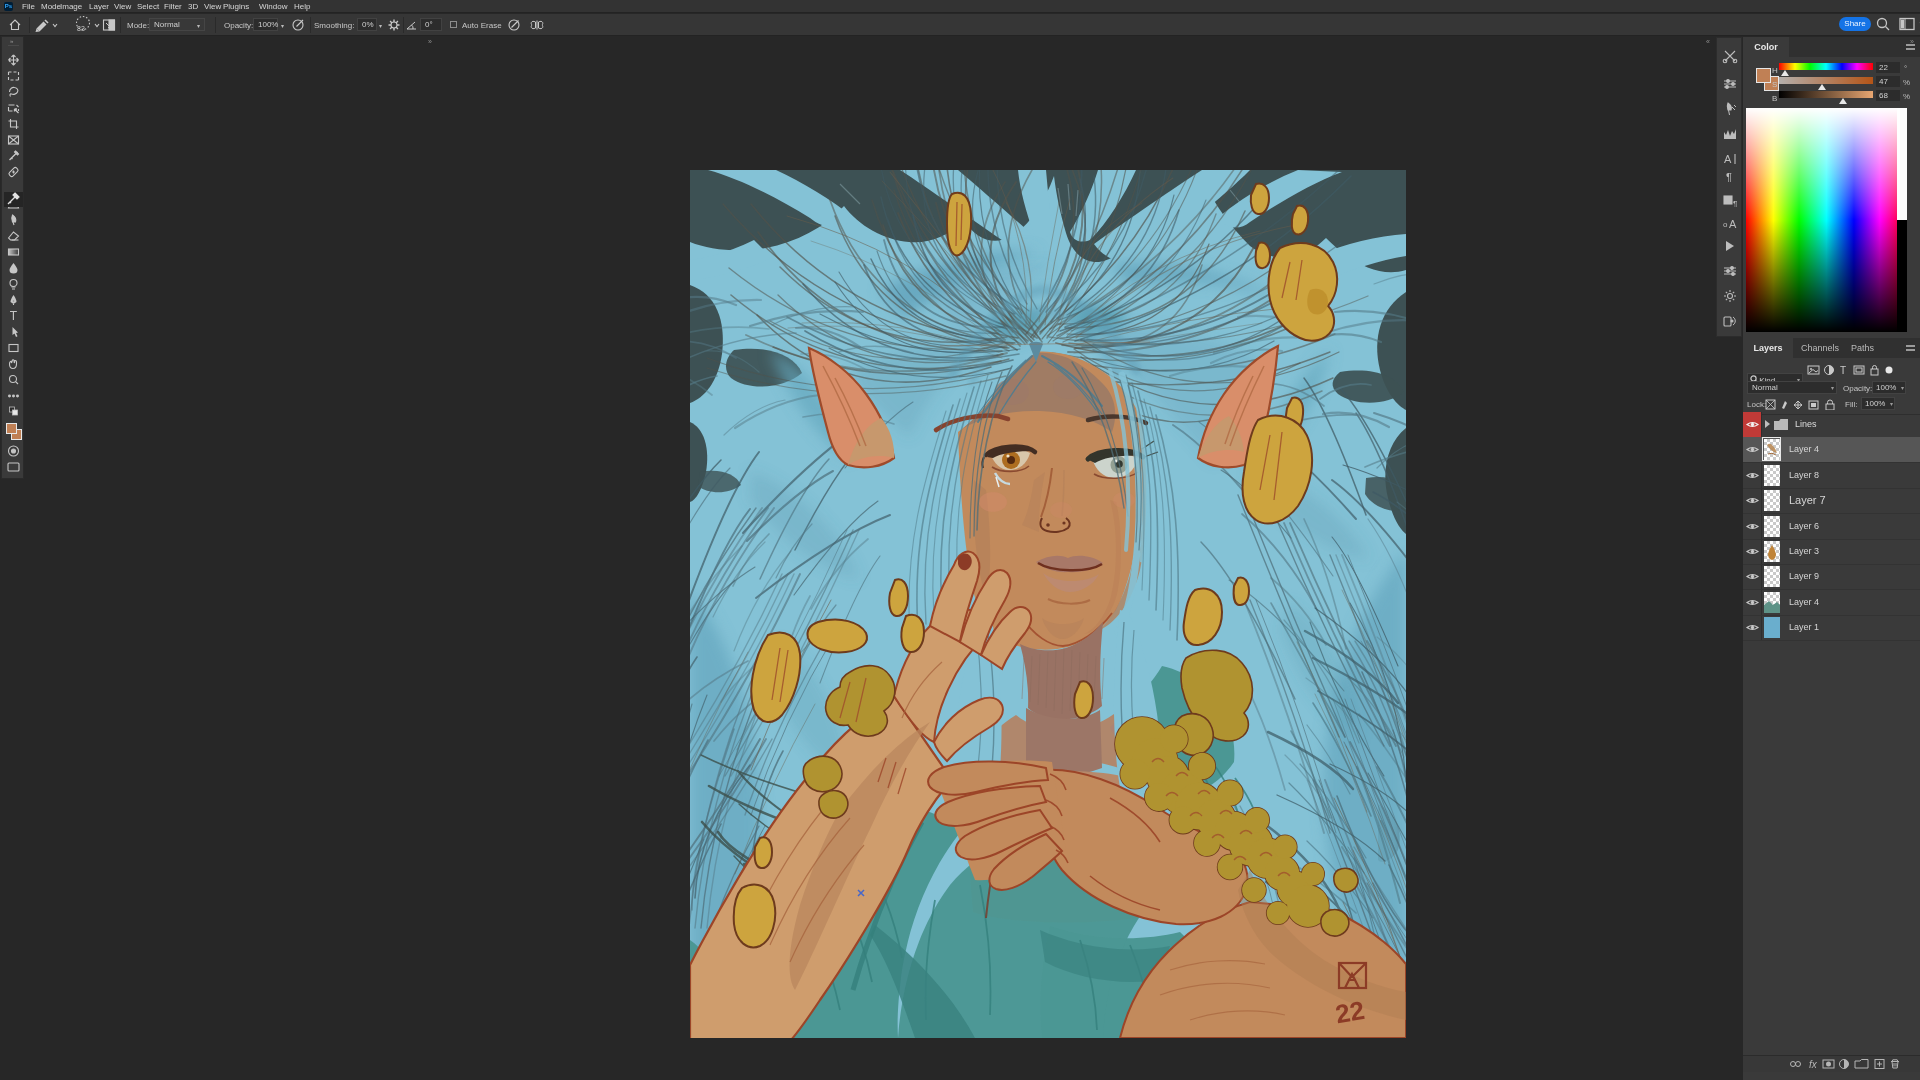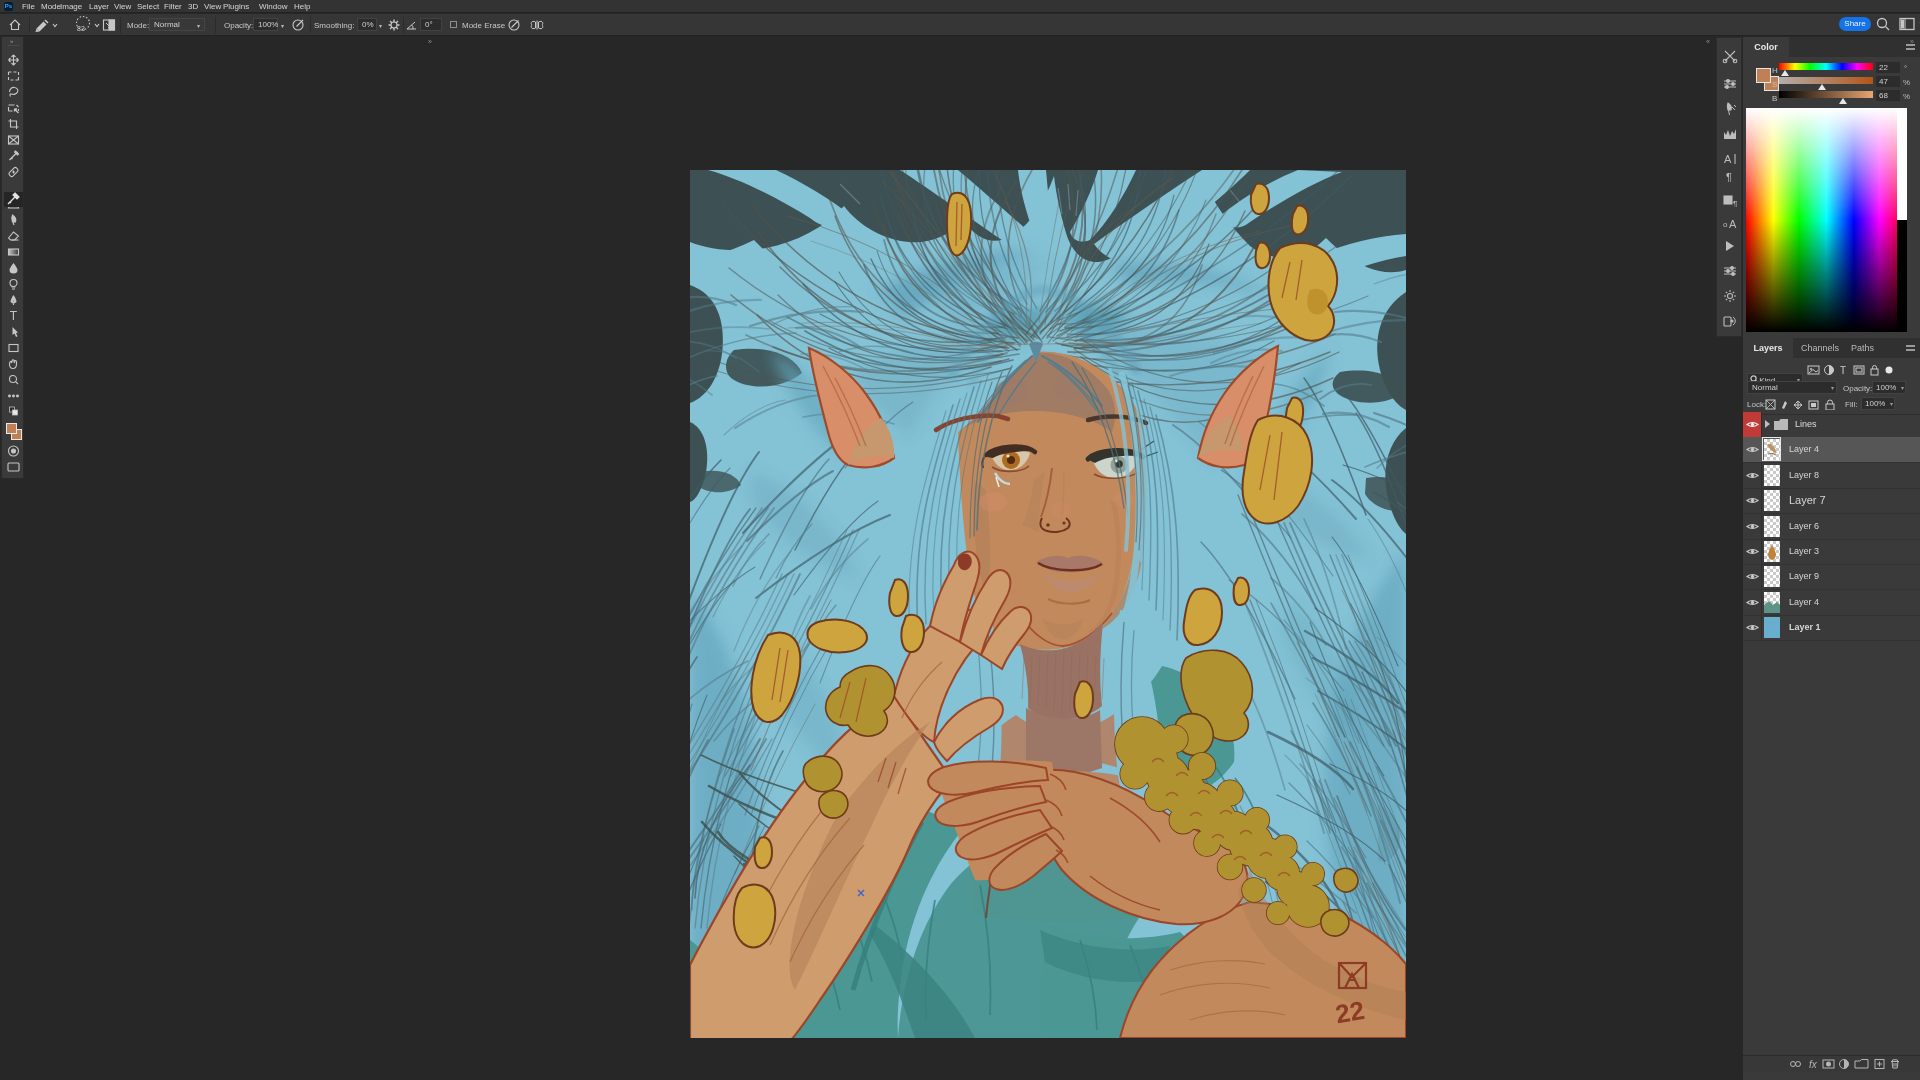--- a/index.html
+++ b/index.html
@@ -101,21 +101,21 @@
   <div class="opttext" style="left:224px">Opacity:</div>
   <div class="optbox" style="left:253px; width:25px;">100%</div>
   <div class="chev" style="left:281px">▾</div>
   <div class="vsep" style="left:310px"></div>
   <div class="opttext" style="left:314px">Smoothing:</div>
   <div class="optbox" style="left:357px; width:20px;">0%</div>
   <div class="chev" style="left:379px">▾</div>
   <div class="vsep" style="left:403px"></div>
   <div class="optbox" style="left:420px; width:22px;">0°</div>
   <div style="position:absolute;left:450px;top:7px;width:7px;height:7px;border:1px solid #8d8d8d;"></div>
-  <div class="opttext" style="left:462px;">Mode Erase</div>
+  <div class="opttext" style="left:462px;">Auto Erase</div>
 </div>
 <div id="share">Share</div>
 <svg width="56" height="16" style="position:absolute;left:1874px;top:16px;" fill="none" stroke="#c5c5c5" stroke-width="1.3">
 <circle cx="8" cy="7" r="4.5"></circle>
     <path d="M11.5,10.5 L15,14"></path>
 <rect x="26" y="2.5" width="14" height="11"></rect>
     <path d="M31,2.5 V13.5" stroke-width="1"></path>
     <rect x="27" y="3.5" width="3" height="9" fill="#c5c5c5" stroke="none"></rect>
 <path d="M46,6.5 L48.5,9.5 L51,6.5" stroke-width="1.1"></path>
 </svg>
@@ -479,21 +479,21 @@
 <div style="position:absolute;left:46px;top:252px;height:25px;line-height:25px;color:#d6d6d6;font-size:9px;">Layer 4</div>
 <div style="position:absolute;left:0;top:277px;width:177px;height:1px;background:#333333;"></div>
 <div style="position:absolute;left:0;top:277px;width:18px;height:25px;">
         <svg width="13" height="9" style="position:absolute;left:3px;top:8px;">
           <path d="M1,4.5 Q6.5,0.5 12,4.5 Q6.5,8.5 1,4.5 Z" fill="none" stroke="#c9c9c9" stroke-width="1.2"></path>
           <circle cx="6.5" cy="4.5" r="1.7" fill="#c9c9c9"></circle>
         </svg>
       </div>
 <div style="position:absolute;left:21px;top:279px;width:16px;height:21px;background-color:#fff;background-image:linear-gradient(45deg,#c9c9c9 25%,transparent 25%,transparent 75%,#c9c9c9 75%),linear-gradient(45deg,#c9c9c9 25%,transparent 25%,transparent 75%,#c9c9c9 75%);background-size:6px 6px;background-position:0 0,3px 3px;"></div>
 <div style="position:absolute;left:21px;top:279px;width:16px;height:21px;background:#6aaecd;"></div>
-<div style="position:absolute;left:46px;top:277px;height:25px;line-height:25px;color:#d6d6d6;font-size:9px;font-weight:bold;">Layer 1</div>
+<div style="position:absolute;left:46px;top:277px;height:25px;line-height:25px;color:#d6d6d6;font-size:9px;">Layer 1</div>
 <div style="position:absolute;left:0;top:302px;width:177px;height:1px;background:#333333;"></div>
     </div>
 
   <div style="position:absolute;left:0;top:717px;width:177px;height:1px;background:#2b2b2b;"></div>
   <div style="position:absolute;left:0;top:718px;width:177px;height:16px;background:#383838;">
  <svg width="130" height="12" style="position:absolute;left:46px;top:2px;">
  <circle cx="4" cy="6" r="2.5" fill="none" stroke="#b5b5b5"></circle>
         <circle cx="9" cy="6" r="2.5" fill="none" stroke="#b5b5b5"></circle>
  <text x="20" y="10" fill="#b5b5b5" font-size="10" font-style="italic" font-family="Liberation Serif">fx</text>
  <rect x="34" y="2" width="11" height="8" fill="none" stroke="#b5b5b5"></rect>

